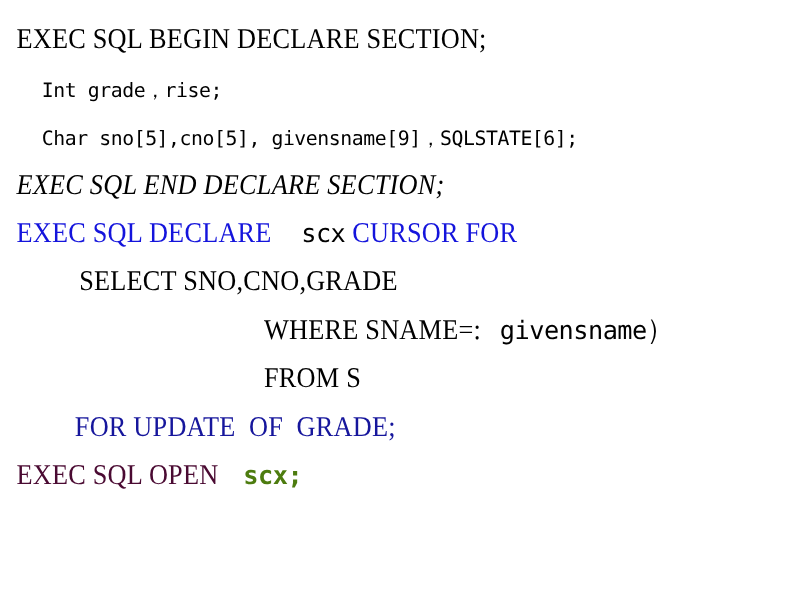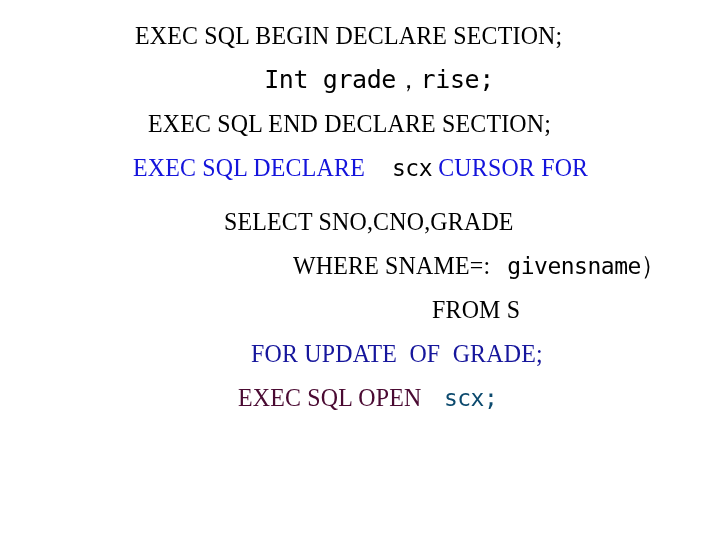--- a/index.html
+++ b/index.html
@@ -12,21 +12,20 @@
     background: #ffffff;
     overflow: hidden;
     font-family: "Liberation Serif", "DejaVu Serif", serif;
   }
 
   #slide {
     position: relative;
     width: 608px;
     height: 540px;
     background: #ffffff;
-    text-align: center;
   }
 
   .code-block {
     position: absolute;
     left: 0;
     top: 14px;
     width: 720px;
   }
 
   .code-line {
@@ -51,39 +50,40 @@
   
   .lo {
     font-family: "DejaVu Sans Mono", "Liberation Mono", monospace;
     font-size: 23px;
     letter-spacing: -0.5px;
     margin-top: 30px;
   }
 
   .mixed {
     font-family: "DejaVu Sans Mono", "Liberation Mono", monospace;
-    font-size: 25px;
+    font-size: 18px;
     letter-spacing: -0.4px;
   }
 
   
   .ind0 { padding-left: 15px; }
   .ind1 { padding-left: 38px; }
-  .ind2 { padding-left: 42px; margin-top: 10px; }
+  .ind2 { padding-left: 72px; }
   .ind3 { padding-left: 240px; }
-  .ind4 { padding-left: 68px; margin-left: 32px; }
+  .ind4 { padding-left: 68px; }
 </style>
 </head>
 <body style="background: rgb(255, 255, 255);">
 
 <div id="slide">
   <div class="code-block">
       <div class="code-line ind0" style="color: rgb(0, 0, 0);"><span class="up" style="color: rgb(0, 0, 0);">EXEC SQL BEGIN DECLARE SECTION;</span></div>
       <div class="code-line ind1" style="color: rgb(0, 0, 0);"><span class="mixed" style="color: rgb(0, 0, 0);">Int grade，rise;</span></div>
-      <div class="code-line ind0" style="color: rgb(0, 0, 0);"><span class="up" style="color: rgb(0, 0, 0);">EXEC SQL END DECLARE SECTION;</span></div>
+      <div class="code-line ind1" style="color: rgb(0, 0, 0);"><span class="mixed" style="color: rgb(0, 0, 0);">Char sno[5],cno[5], givensname[9]，SQLSTATE[6];</span></div>
+      <div class="code-line ind0" style="color: rgb(0, 0, 0); font-style: italic;"><span class="up" style="color: rgb(0, 0, 0);">EXEC SQL END DECLARE SECTION;</span></div>
       <div class="code-line ind0" style="color: rgb(20, 20, 220);"><span class="up" style="color: rgb(20, 20, 220);">EXEC SQL DECLARE </span><span class="lo" style="color: rgb(0, 0, 0);">scx</span><span class="up" style="color: rgb(20, 20, 220);"> CURSOR FOR</span></div>
       <div class="code-line ind2" style="color: rgb(0, 0, 0);"><span class="up" style="color: rgb(0, 0, 0);">SELECT SNO,CNO,GRADE</span></div>
       <div class="code-line ind3" style="color: rgb(0, 0, 0);"><span class="up" style="color: rgb(0, 0, 0);">WHERE SNAME=:</span><span class="lo" style="color: rgb(0, 0, 0);">givensname</span><span class="up" style="color: rgb(0, 0, 0);">）</span></div>
       <div class="code-line ind3" style="color: rgb(0, 0, 0);"><span class="up" style="color: rgb(0, 0, 0);">FROM S</span></div>
       <div class="code-line ind4" style="color: rgb(22, 22, 156);"><span class="up" style="color: rgb(22, 22, 156);">FOR UPDATE  OF  GRADE;</span></div>
-      <div class="code-line ind0" style="color: rgb(74, 10, 50);"><span class="up" style="color: rgb(74, 10, 50);">EXEC SQL OPEN </span><span class="lo" style="color: #0c4a6e;">scx;</span></div>
+      <div class="code-line ind0" style="color: rgb(74, 10, 50);"><span class="up" style="color: rgb(74, 10, 50);">EXEC SQL OPEN </span><span class="lo" style="color: #4d7c0f; font-weight: bold;">scx;</span></div>
     </div>
 </div>
 
 </body></html>

